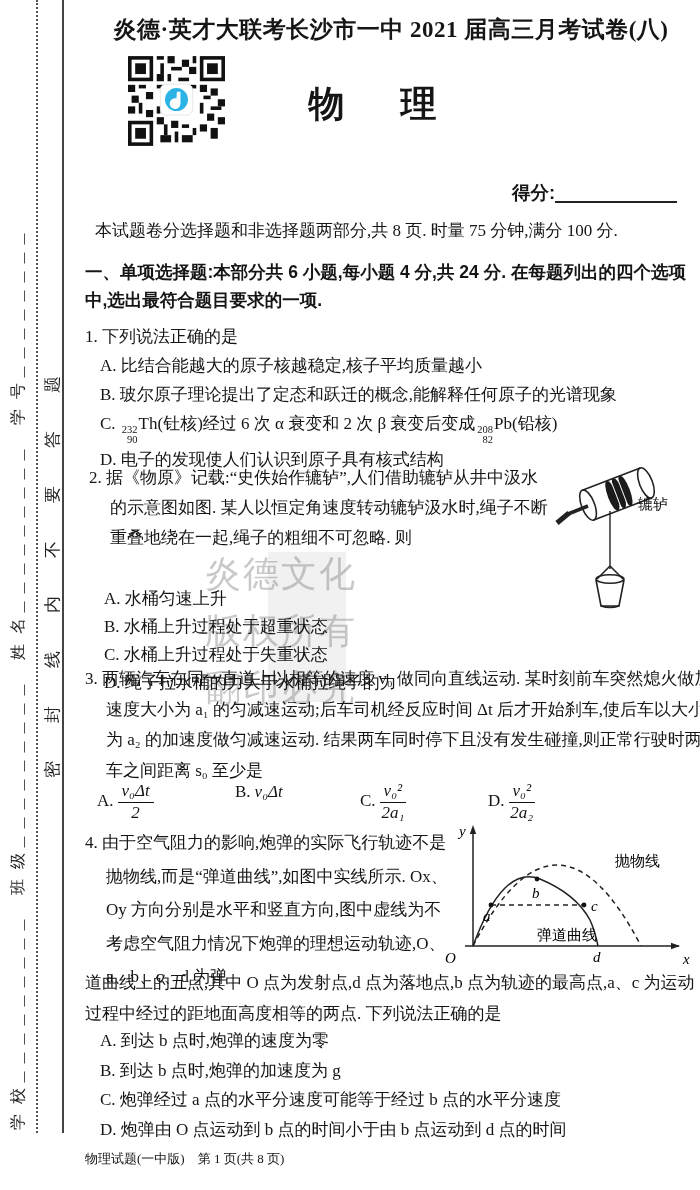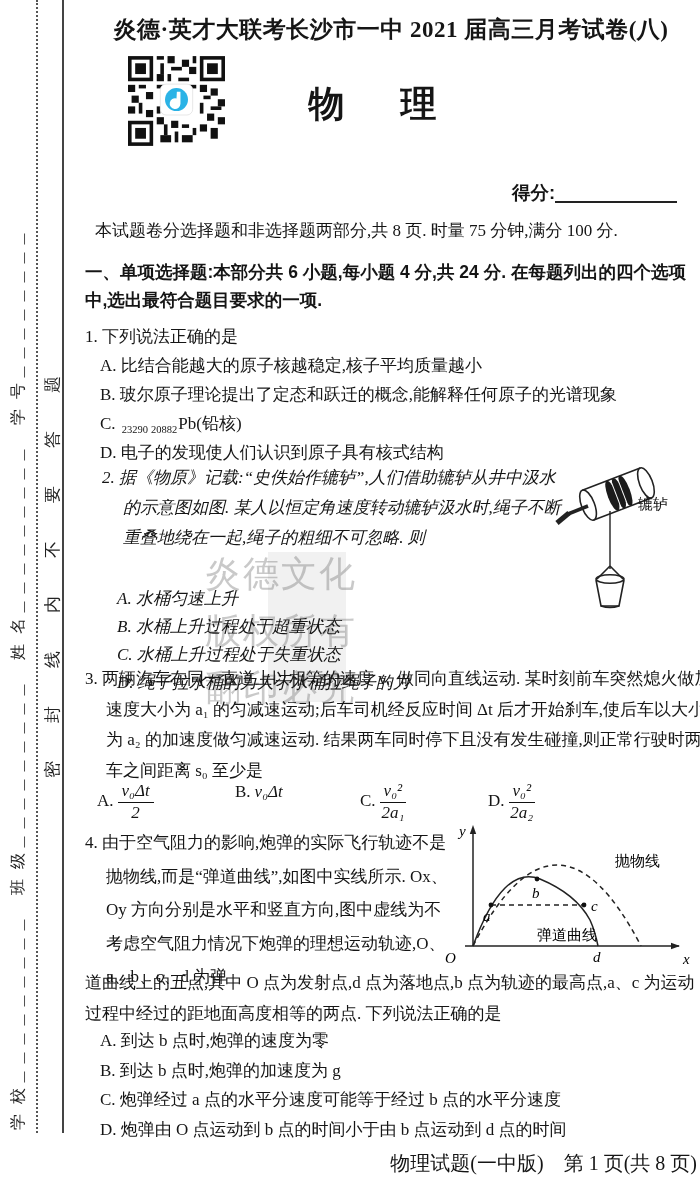--- a/index.html
+++ b/index.html
@@ -23,35 +23,35 @@
   .exam-title{left:85px;top:14px;width:612px;text-align:center;font-size:23px;font-weight:900;letter-spacing:0.5px;}
   .subject{left:85px;top:80px;width:585px;text-align:center;font-size:36px;font-weight:bold;letter-spacing:10px;}
   .score{left:512px;top:180px;font-size:18.5px;}
   .score-line{display:inline-block;width:122px;height:20px;border-bottom:2px solid #222;vertical-align:-4px;}
   .intro{left:85px;top:219px;width:612px;font-size:17px;text-indent:10px;}
   .sec-header{left:85px;top:259px;width:614px;font-size:17.5px;line-height:27.5px;}
   
   .q{font-size:17px;}
   .q .opt{margin-left:15px;}
   .q1{left:85px;top:322px;width:612px;line-height:29px;}
-  .q2{left:102px;top:463px;width:466px;line-height:30px;font-style:italic;}
+  .q2{left:89px;top:463px;width:466px;line-height:30px;}
   .q2 .opts{line-height:28px;margin-top:32px;}
   .hang{padding-left:21px;text-indent:-21px;}
   .q3stem{left:85px;top:664px;width:612px;line-height:30.5px;}
   .q3opts{left:85px;top:770px;width:612px;height:60px;}
   .q3opt{position:absolute;top:12px;white-space:nowrap;}
   .frac{display:inline-block;text-align:center;vertical-align:middle;font-style:italic;line-height:1.1;margin-left:4px;}
   .frac .num{display:block;border-bottom:1.4px solid #111;padding:0 4px 1px;}
   .frac .den{display:block;padding-top:1px;}
   .var{font-style:italic;margin-left:4px;}
   .q4a{left:85px;top:826px;width:352px;line-height:33.5px;}
   .q4b{left:85px;top:967px;width:614px;line-height:31px;}
   .q4opts{left:85px;top:1026px;width:614px;line-height:29.5px;}
-  .nuclide{display:inline-flex;flex-direction:row;align-items:flex-end;font-size:10.5px;line-height:10px;vertical-align:-4px;margin:0 1px 0 2px;}
-  .footer{left:85px;top:1150px;width:612px;text-align:right;font-size:20px;}
+  .nuclide{display:inline-flex;flex-direction:column;align-items:flex-end;font-size:10.5px;line-height:10px;vertical-align:-4px;margin:0 1px 0 2px;}
+  .footer{left:85px;top:1150px;width:612px;text-align:left;font-size:13px;}
   svg text{font-family:"Liberation Serif","DejaVu Serif",serif;}
   .figlbl{font-size:15px;}
   .itl{font-style:italic;}
 </style>
 </head>
 <body>
 
 <div class="abs wm-band"></div>
 <div class="abs wm">
   <div>炎德文化</div>
@@ -130,21 +130,21 @@
 
 <div class="abs sec-header hei">一、单项选择题:本部分共 6 小题,每小题 4 分,共 24 分. 在每题列出的四个选项中,选出最符合题目要求的一项.</div>
 
 <div class="abs q q1">
   <div>1. 下列说法正确的是</div>
   <div class="opt">A. 比结合能越大的原子核越稳定,核子平均质量越小</div>
   <div class="opt">B. 玻尔原子理论提出了定态和跃迁的概念,能解释任何原子的光谱现象</div>
   <div class="opt"><span>C. </span><span class="nuclide">
         <span>232</span>
         <span>90</span>
-      </span><span class="nuclide">
+      </span><span>Th(钍核)经过 6 次 α 衰变和 2 次 β 衰变后变成</span><span class="nuclide">
         <span>208</span>
         <span>82</span>
       </span><span>Pb(铅核)</span></div>
   <div class="opt">D. 电子的发现使人们认识到原子具有核式结构</div>
 </div>
 
 <div class="abs q q2">
   <div class="hang">2. 据《物原》记载:“史佚始作辘轳”,人们借助辘轳从井中汲水的示意图如图. 某人以恒定角速度转动辘轳汲水时,绳子不断重叠地绕在一起,绳子的粗细不可忽略. 则</div>
   <div class="opts">
     <div class="opt">A. 水桶匀速上升</div>

